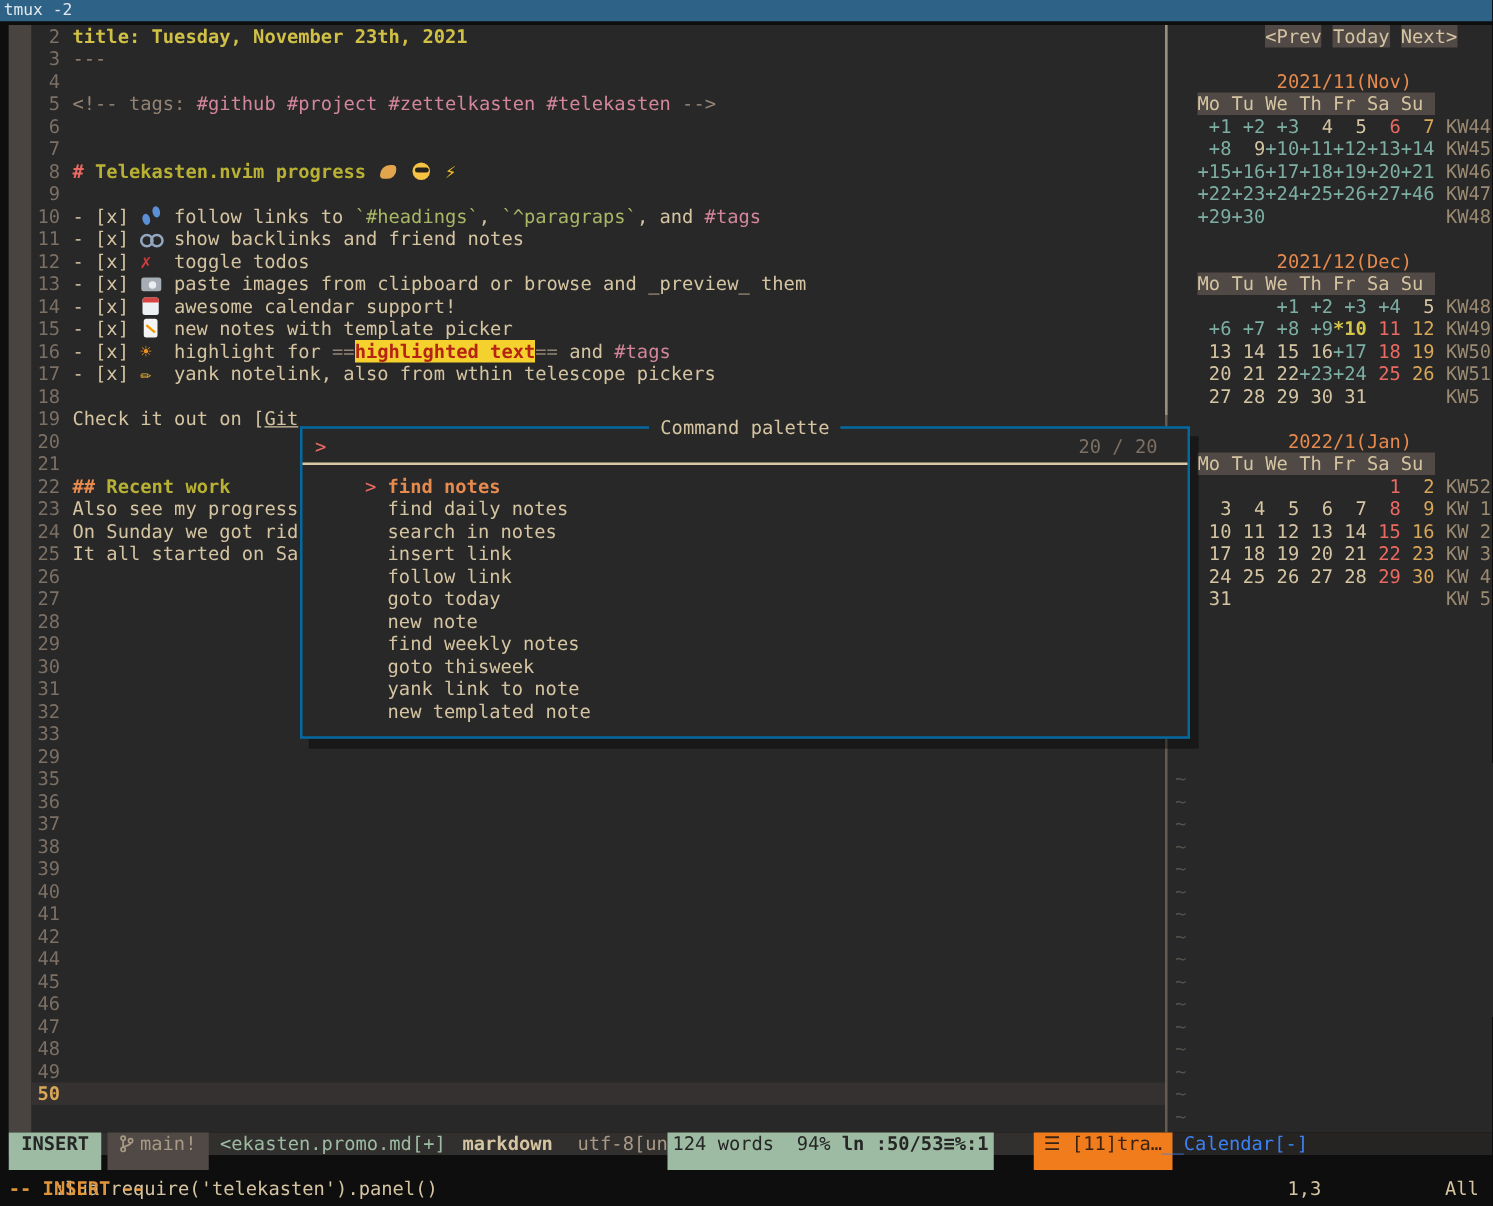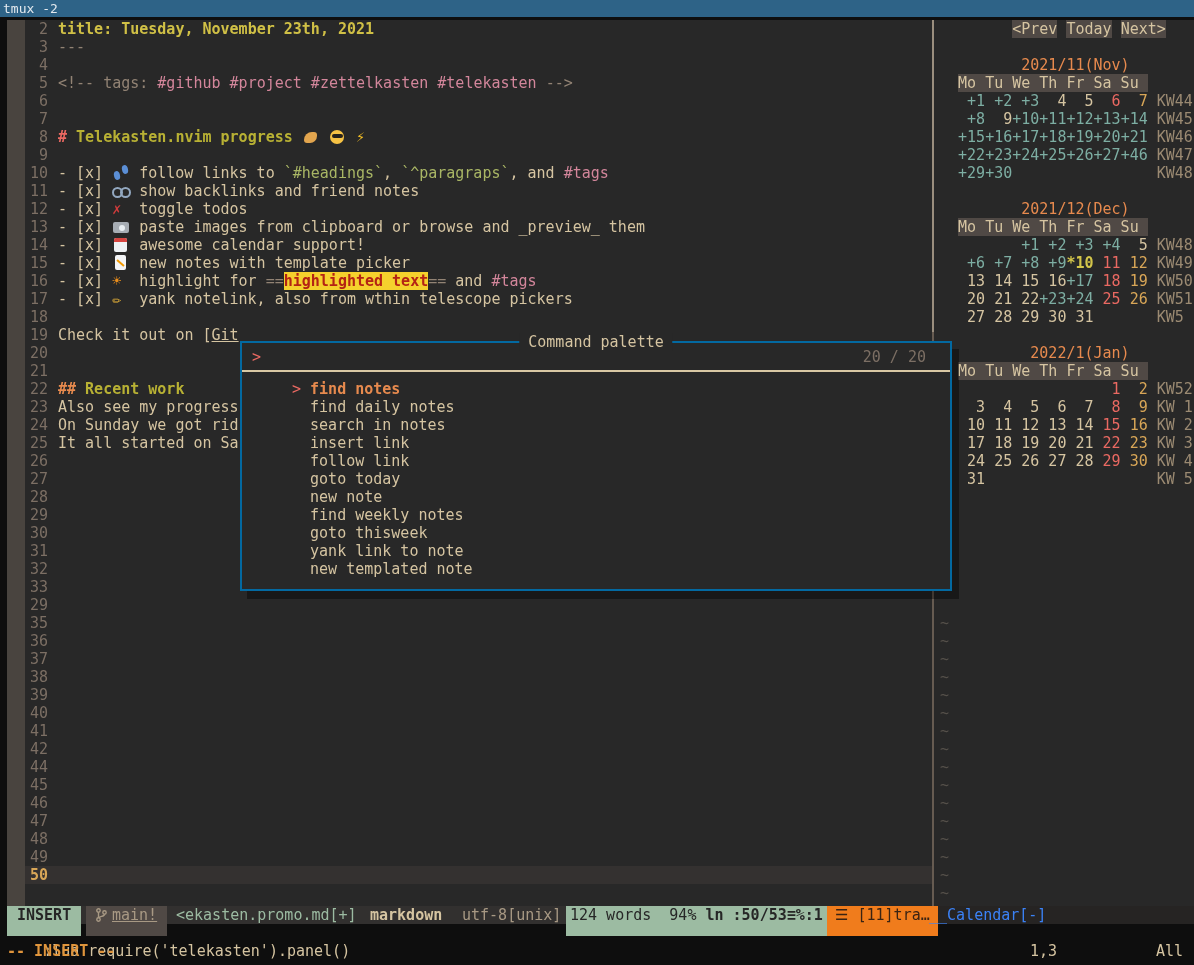--- a/index.html
+++ b/index.html
@@ -98,26 +98,26 @@
   .p-row { height:18px; line-height:18px; white-space:pre; color:#d5c4a1; }
   .p-caret { color:#ea6962; }
   .p-sel { color:#e78a4e; font-weight:bold; }
 
   
   .statusline { position:absolute; top:906px; left:0; width:1194px; height:18px; line-height:18px; }
   .sl-base { position:absolute; left:7px; top:0; width:923px; height:18px; background:#32302f; }
   .sl-base2 { position:absolute; left:934px; top:0; right:0; height:18px; background:#262423; }
   .sl { position:absolute; top:0; height:30px; white-space:pre; }
   .sl-mode { left:7px; padding:0 10px; background:#9cbba2; color:#262626; font-weight:bold; }
-  .sl-branch { left:86px; padding:0 10px; background:#504945; color:#a89984;text-decoration:underline; }
+  .sl-branch { left:86px; padding:0 10px; background:#504945; color:#a89984; }
   .sl-branch svg { vertical-align:-2px; margin-right:5px; }
   .sl-file { left:176px; color:#9cbba2; }
   .sl-ft { left:370px; color:#d5c4a1; font-weight:bold; }
   .sl-enc { left:462px; color:#a89984; }
-  .sl-stats { left:566px; padding:0 4px; background:#9cbba2; color:#262626; }
+  .sl-stats { left:534px; padding:0 4px; background:#9cbba2; color:#262626; }
   .sl-stats b { font-weight:bold; }
   .sl-buf { left:827px; padding:0 8px; background:#f07c1c; color:#3a2313; }
   .sl-cal { left:894px; color:#3b82f6;margin-left:35px; }
 
   
   .cmdline { position:absolute; top:924px; left:7px; height:18px; line-height:18px; color:#d5c4a1; white-space:pre; }
   .modeline { position:absolute; top:942px; left:0; width:1194px; height:18px; line-height:18px; }
   .mode-msg { position:absolute; left:7px; color:#e0953c; font-weight:bold; white-space:pre; }
   .ruler { position:absolute; left:1030px; color:#d5c4a1; }
   .scrollpos { position:absolute; left:1156px; color:#d5c4a1; }

